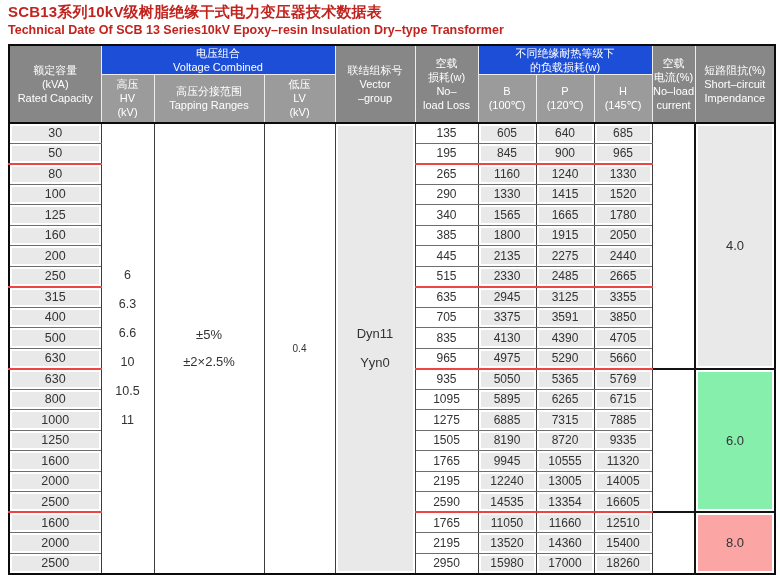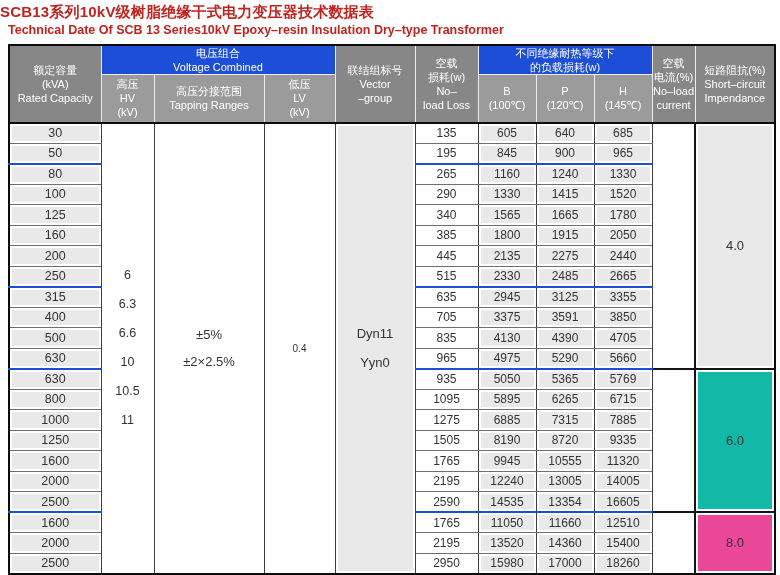--- a/index.html
+++ b/index.html
@@ -1,21 +1,21 @@
 <!DOCTYPE html>
 <html><head>
 <meta charset="utf-8">
 <style>
   html,body{margin:0;padding:0;}
   body{
     width:780px;height:575px;position:relative;background:#ffffff;
     font-family:"Liberation Sans", sans-serif;overflow:hidden;
   }
   .page-title{
-    position:absolute;left:0;top:3px;font-size:15px;font-weight:bold;
+    position:absolute;left:8px;top:3px;font-size:15px;font-weight:bold;
     letter-spacing:0.2px;white-space:nowrap;
   }
   .page-subtitle{
     position:absolute;left:8px;top:23px;font-size:12.5px;font-weight:bold;
     white-space:nowrap;
   }
   table.data{
     position:absolute;left:8px;top:44px;width:766px;height:529px;
     border-collapse:collapse;table-layout:fixed;
     border:2px solid #0b0b0b;
@@ -34,21 +34,21 @@
   tbody tr{height:20.5px;}
   td{
     border-left:1px solid #3c3c3c;border-right:1px solid #3c3c3c;
     border-top:1px solid #6e6e6e;border-bottom:1px solid #6e6e6e;
     font-size:12px;color:#333333;text-align:center;vertical-align:middle;
     padding:0;overflow:hidden;
   }
   td.shade{background:#e9e9e9;box-shadow:inset 0 0 0 2px #ffffff;}
   td.white{background:#ffffff;}
   td.cap{font-size:12.5px;}
-  tr.group-end td{border-bottom:2px solid #1d4ed8;}
+  tr.group-end td{border-bottom:2px solid #ef4444;}
   td.sec-top{border-top:2px solid #141414;}
   td.imp-cell{border-left:2px solid #141414;font-size:13px;box-shadow:inset 0 0 0 2px #ffffff;}
   td.merged-gray{background:#e9e9e9;box-shadow:inset 0 0 0 2px #ffffff;}
   .stack{display:flex;flex-direction:column;align-items:center;justify-content:center;height:100%;}
   .stack div{line-height:1.2;}
   .hv-stack{gap:14px;font-size:12.5px;}
   .tap-stack{gap:12px;font-size:13px;}
   .vec-stack{gap:14px;font-size:13px;}
   td.lv-cell{font-size:10px;}
 </style>
@@ -223,21 +223,21 @@
         <td class="shade">5290</td>
         <td class="shade">5660</td>
       </tr>
       <tr>
         <td class="shade cap">630</td>
         <td class="white">935</td>
         <td class="shade">5050</td>
         <td class="shade">5365</td>
         <td class="shade">5769</td>
         <td class="white sec-top" rowspan="7"></td>
-        <td class="imp-cell sec-top" rowspan="7" style="background: #14b8a6;">6.0</td>
+        <td class="imp-cell sec-top" rowspan="7" style="background: #86efac;">6.0</td>
       </tr>
       <tr>
         <td class="shade cap">800</td>
         <td class="white">1095</td>
         <td class="shade">5895</td>
         <td class="shade">6265</td>
         <td class="shade">6715</td>
       </tr>
       <tr>
         <td class="shade cap">1000</td>
@@ -274,21 +274,21 @@
         <td class="shade">13354</td>
         <td class="shade">16605</td>
       </tr>
       <tr>
         <td class="shade cap">1600</td>
         <td class="white">1765</td>
         <td class="shade">11050</td>
         <td class="shade">11660</td>
         <td class="shade">12510</td>
         <td class="white sec-top" rowspan="3"></td>
-        <td class="imp-cell sec-top" rowspan="3" style="background: #ec4899;">8.0</td>
+        <td class="imp-cell sec-top" rowspan="3" style="background: #fca5a5;">8.0</td>
       </tr>
       <tr>
         <td class="shade cap">2000</td>
         <td class="white">2195</td>
         <td class="shade">13520</td>
         <td class="shade">14360</td>
         <td class="shade">15400</td>
       </tr>
       <tr>
         <td class="shade cap">2500</td>

